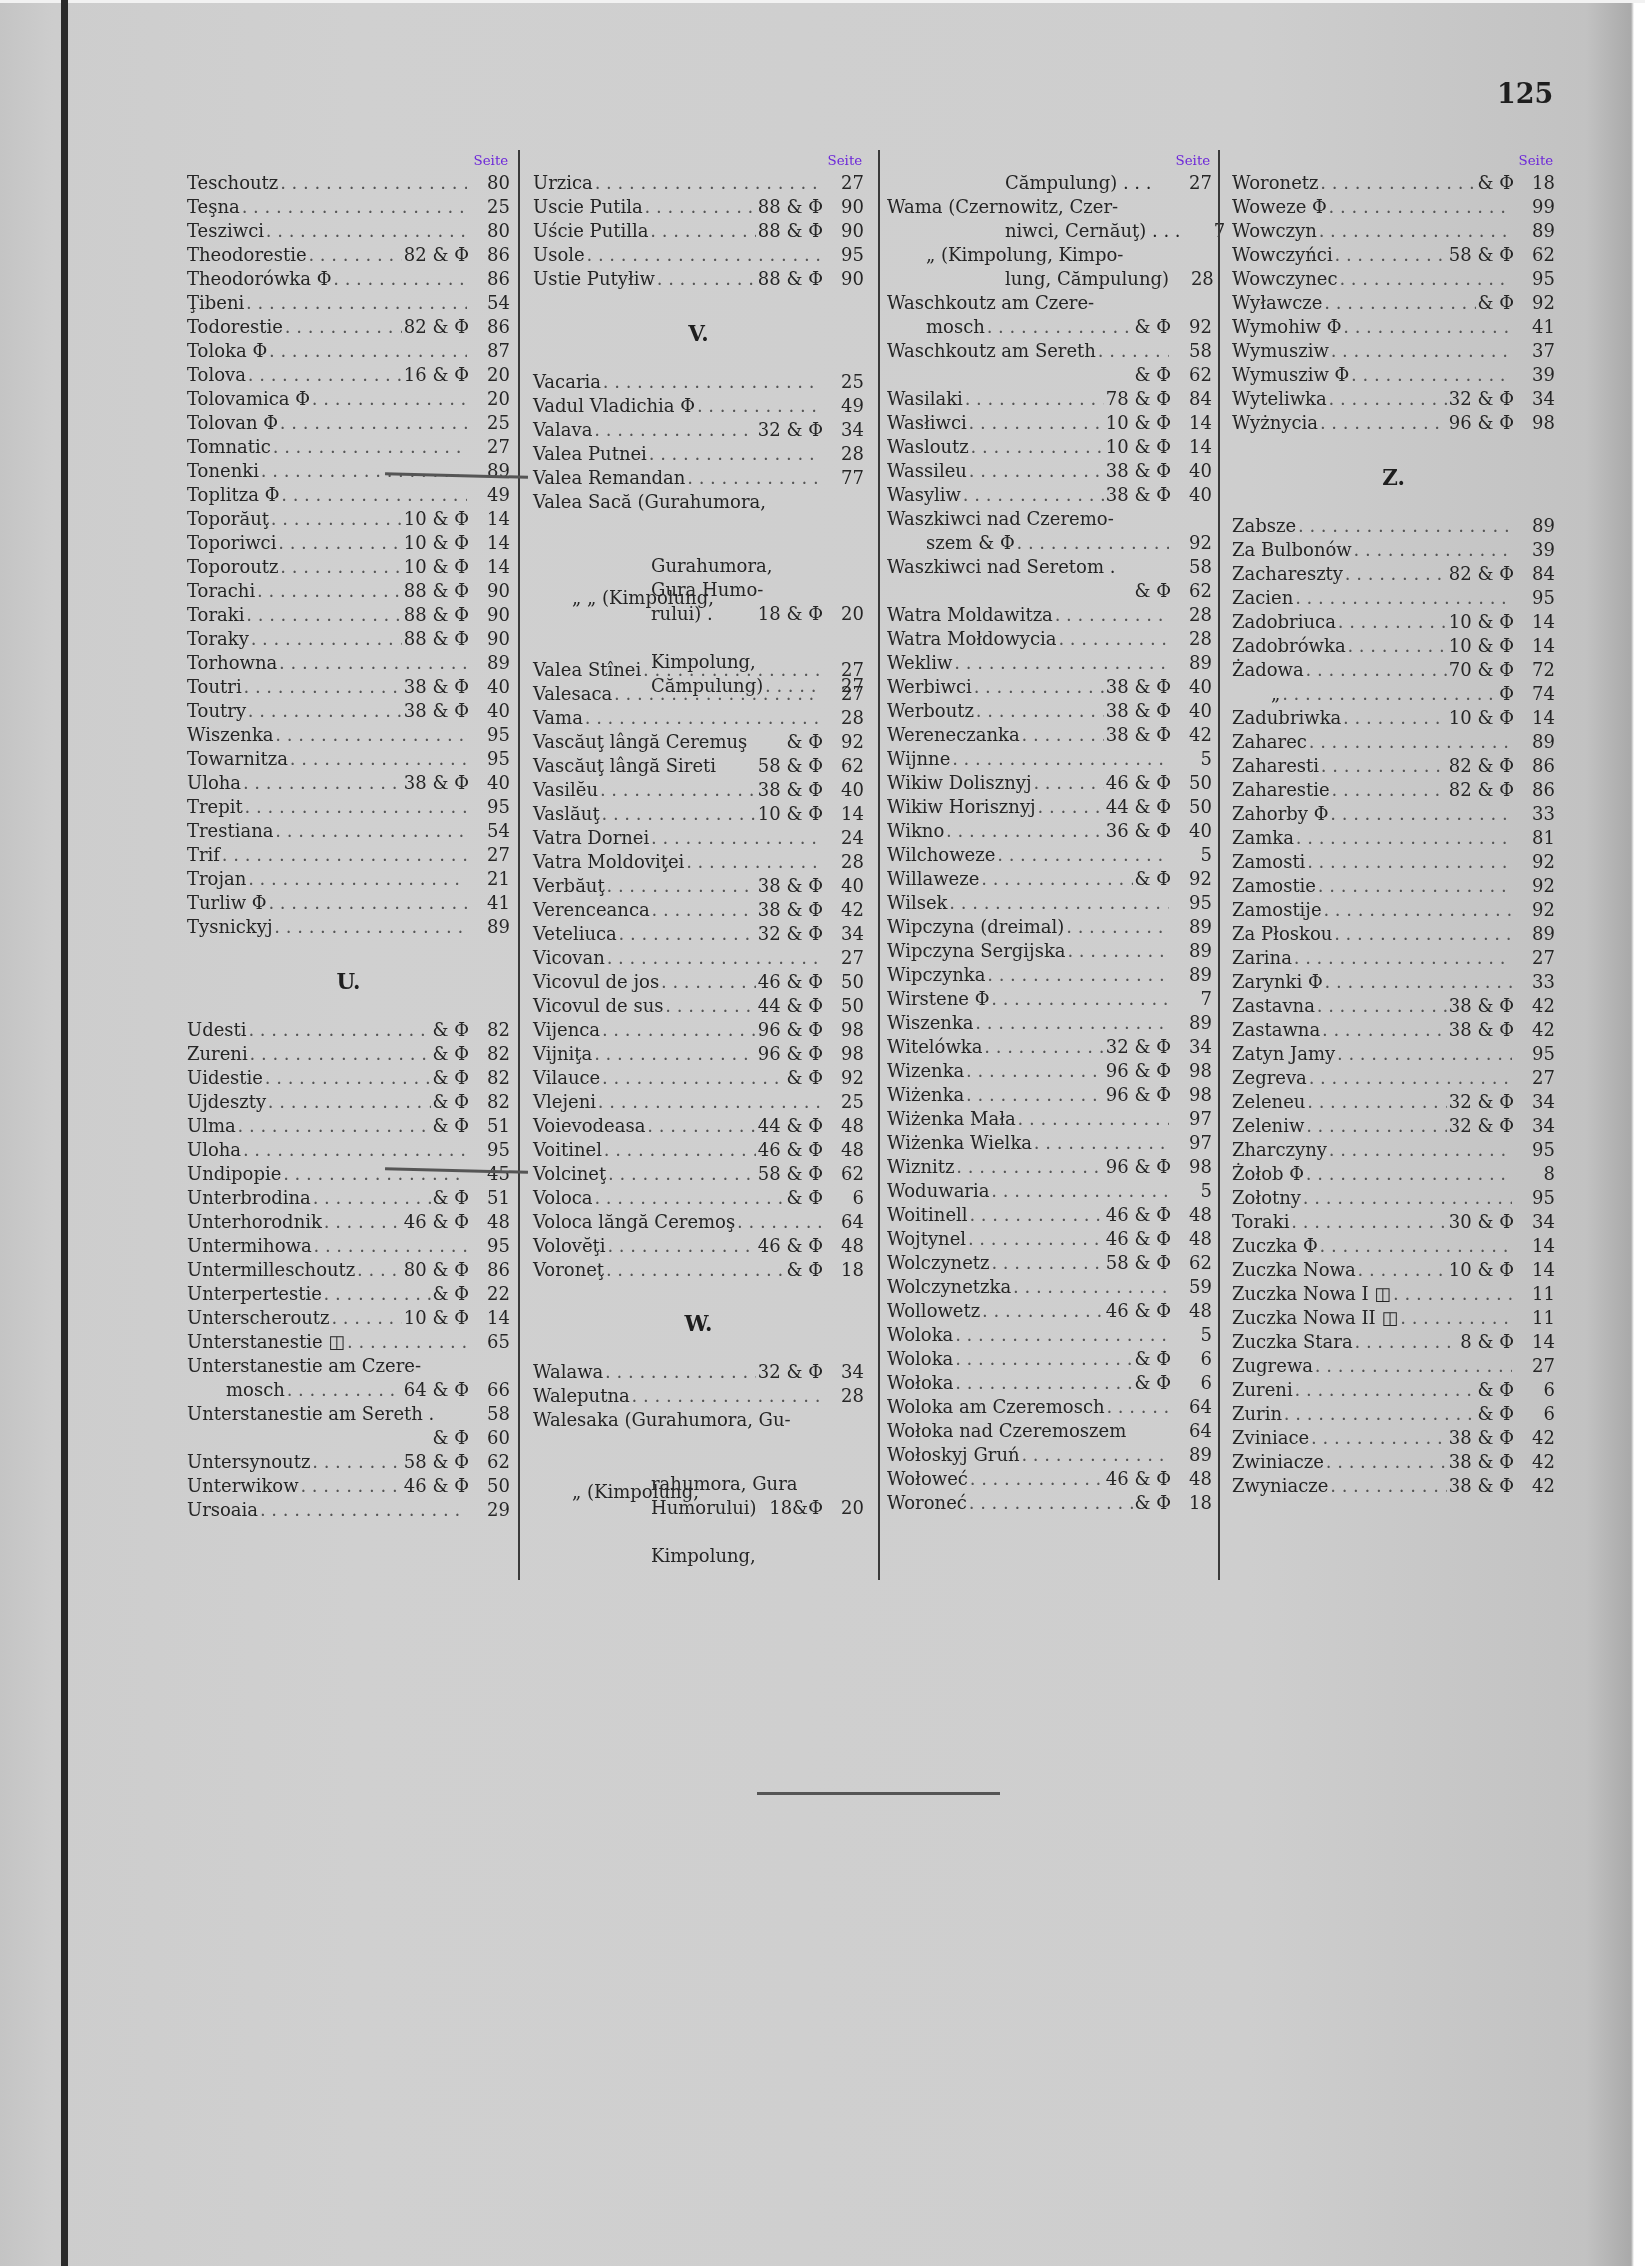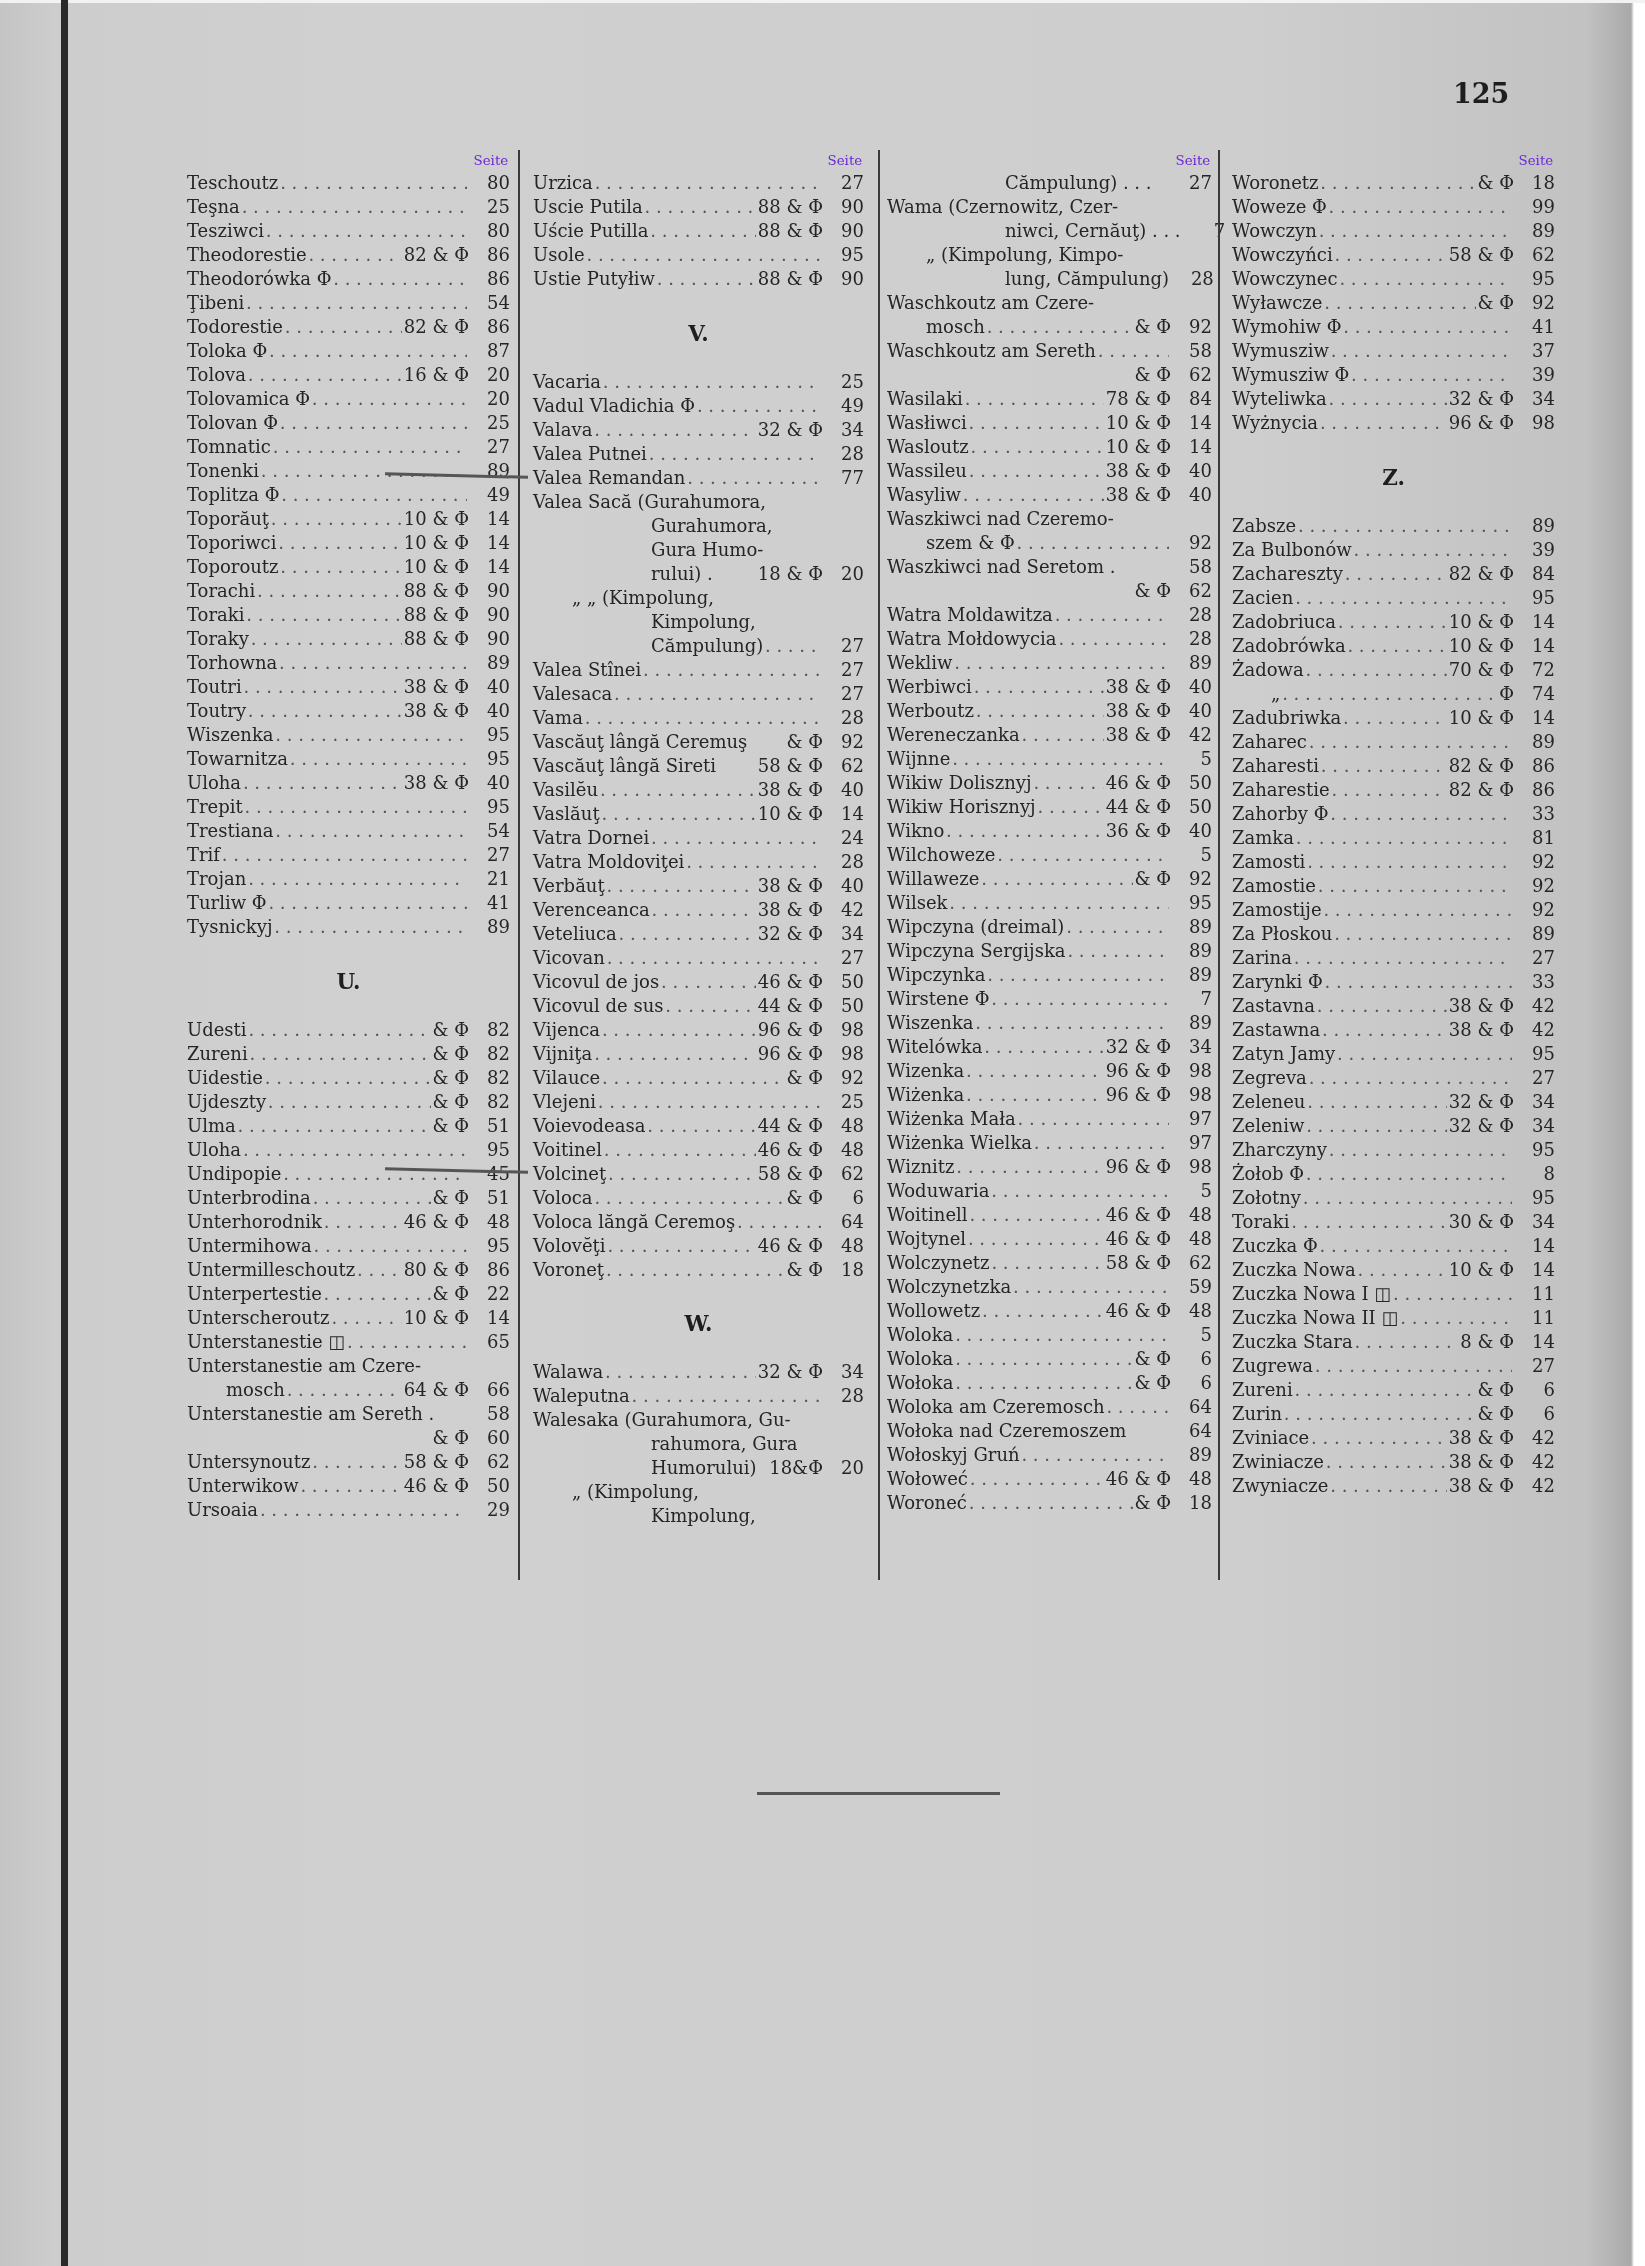--- a/index.html
+++ b/index.html
@@ -12,21 +12,21 @@
     color: #2a2a2a;
   }
   .binding-line {
     position: absolute; left: 61px; top: 0; width: 7.1px; height: 2266px;
     background: #2b2b2b;
   }
   .top-edge {
     position: absolute; left: 0; top: 0; width: 1646px; height: 2.7px; background: #f2f2f2;
   }
   .page-number {
-    position: absolute; left: 1453px; top: 78px; width: 53px; text-align: right;
+    position: absolute; left: 1497px; top: 78px; width: 53px; text-align: right;
     font-size: 27px; font-weight: bold; color: #1e1e1e;
   }
   .col {
     position: absolute; top: 150px; width: 321px;
   }
   .col-rule {
     position: absolute; top: 150px; width: 1.8px; background: #3a3a3a;
   }
   .seite {
     height: 21.4px; text-align: right; font-size: 13.4px; color: #6d28d9; padding-right: 1.8px;
@@ -41,21 +41,21 @@
     flex: 1 1 auto; overflow: hidden; color: #555; letter-spacing: 2.7px; margin: 0 1.8px;
   }
   .row .leader::before {
     content: ". . . . . . . . . . . . . . . . . . . . . . . . . . . . . . . . . . . . . . . . . . . . . . . .";
     letter-spacing: 0px;
   }
   .row .ref { flex: 0 0 auto; color: #252525; margin-right: 7.1px; }
   .row .page { flex: 0 0 34px; text-align: right; color: #252525; }
   .row.indent .name { padding-left: 39px; }
   .row.indent2 .name { padding-left: 118px; text-align: right; }
-  .row.cont .name { padding-left: 118px; }
+  .row.cont .name { padding-left: 118px; margin-top: 40px; }
   .row.noleader .leader::before { content: ""; }
   .letter-head {
     height: 73px; line-height: 73px; text-align: center; font-size: 21.4px; font-weight: bold;
     color: #1e1e1e; padding-top: 5.3px;
   }
   .bottom-rule {
     position: absolute; left: 757px; top: 1792px; width: 243px; height: 2.7px; background: #555;
   }
   .pencil-mark {
     position: absolute; height: 2.7px; background: #555; transform: rotate(1.5deg);

